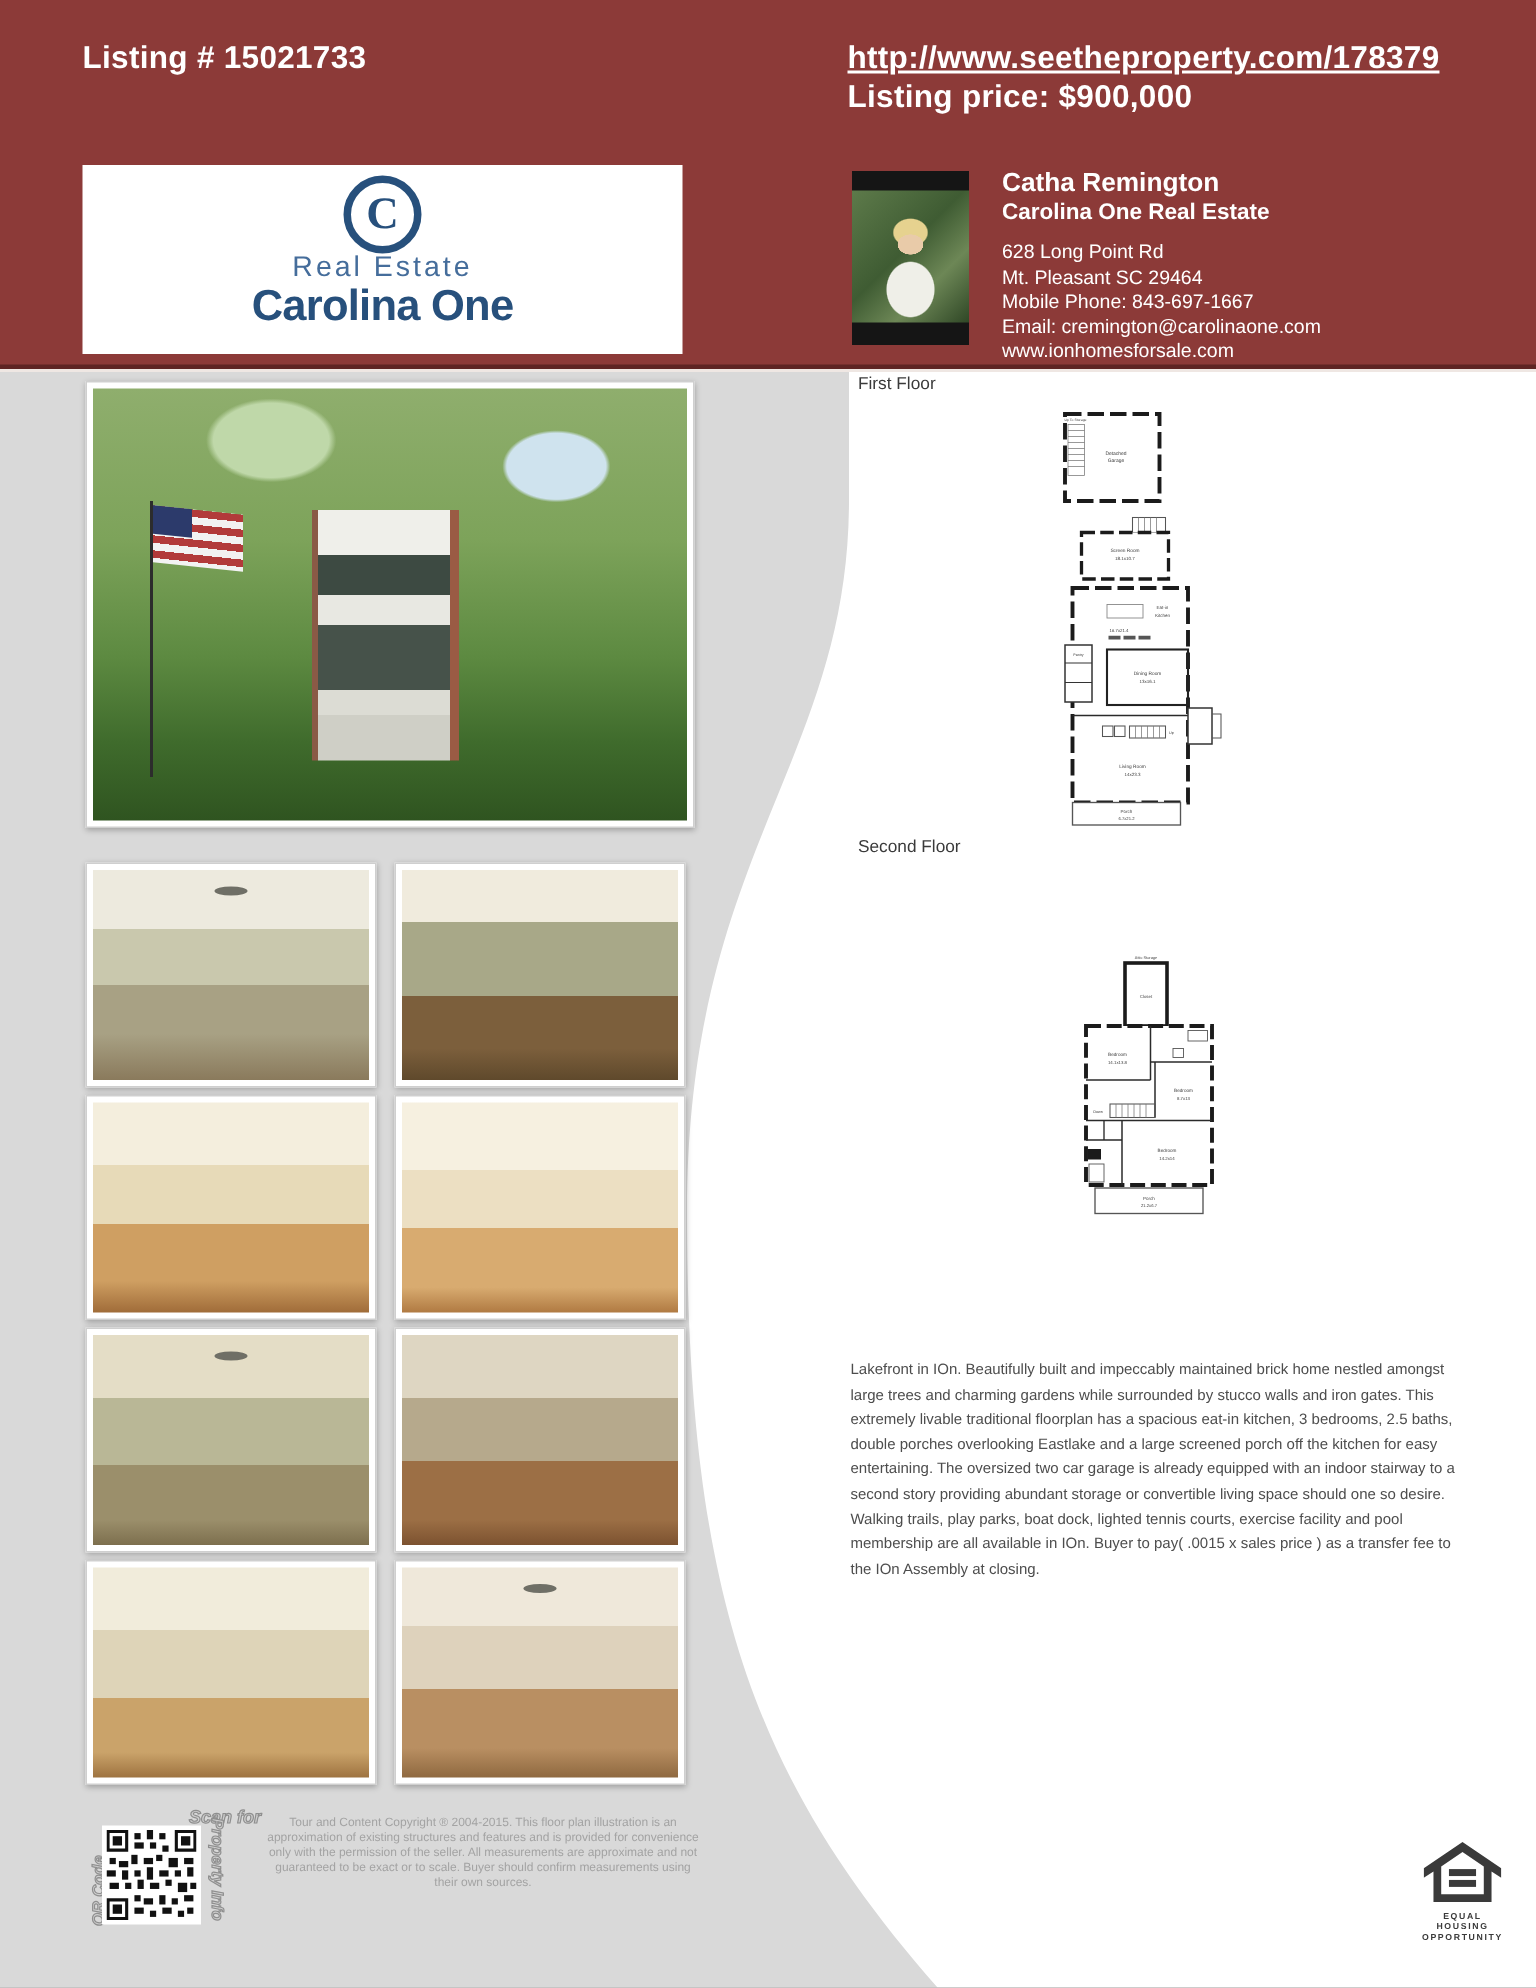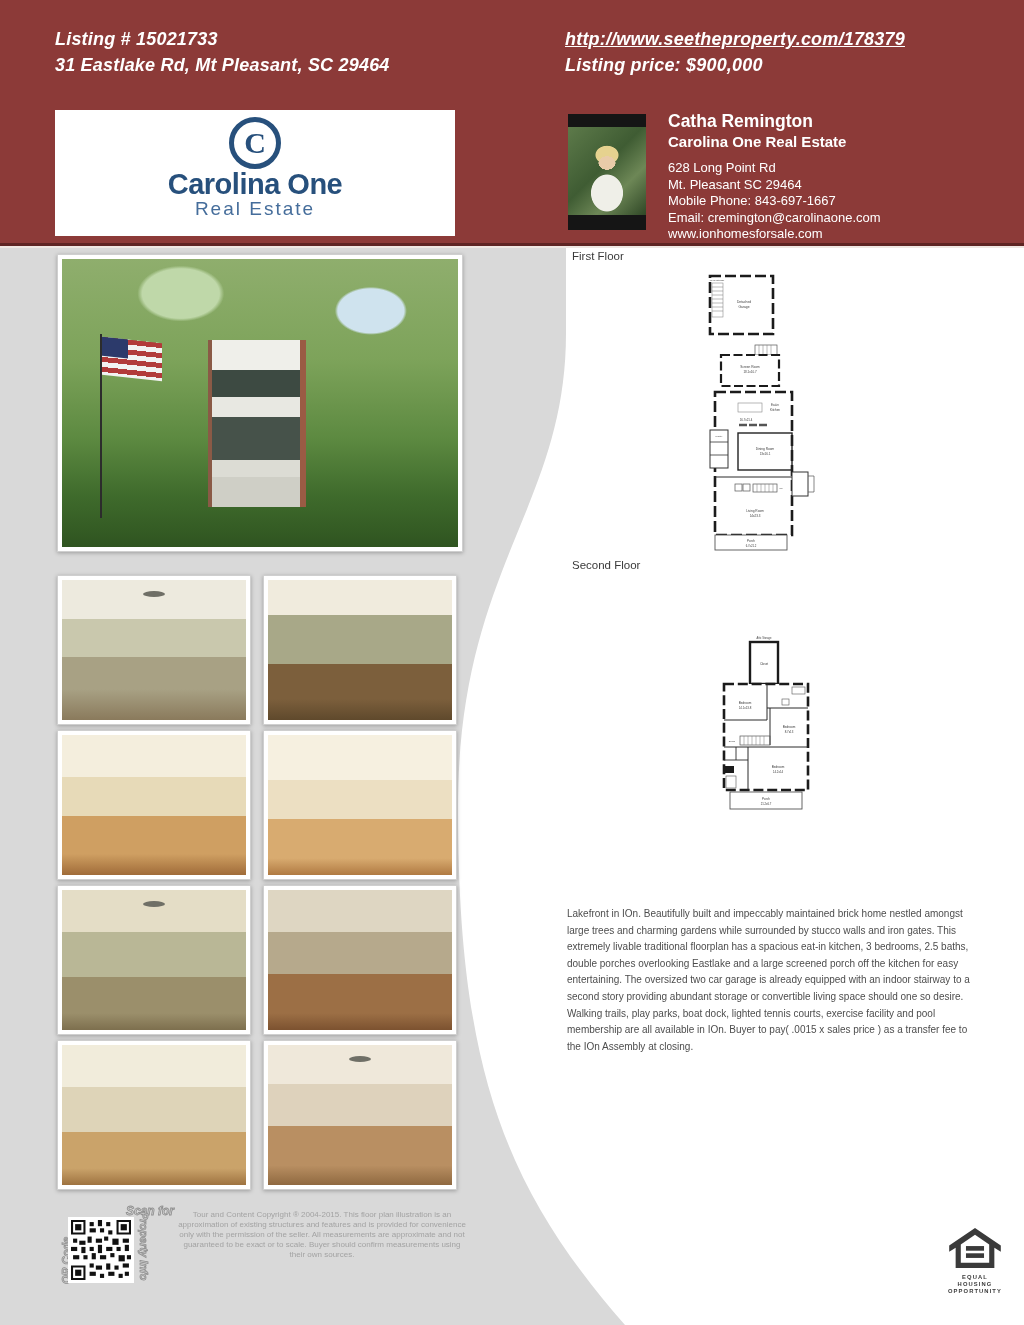--- a/index.html
+++ b/index.html
@@ -3,21 +3,21 @@
 <meta charset="utf-8">
 <style>
   html,body{margin:0;padding:0;}
   body{font-family:"Liberation Sans", sans-serif; background:#888;}
   #page{position:relative;width:1024px;height:1325px;background:#d9d9d9;overflow:hidden;margin:0 auto;}
   .abs{position:absolute;}
 
   
   #header{left:0;top:0;width:1024px;height:243px;background:#8c3a38;border-bottom:3px solid #5e2423;}
   #header:after{content:"";position:absolute;left:0;bottom:-5px;width:100%;height:2px;background:#efe7e3;}
-  .hd-text{color:#fff;font-style:italic;font-weight:bold;font-size:18px;line-height:26px;letter-spacing:.2px;}
+  .hd-text{color:#fff;font-weight:bold;font-size:21px;line-height:26px;letter-spacing:.2px;}
   #hd-left{left:55px;top:26px;}
   #hd-right{left:565px;top:26px;}
   #hd-right a{color:#ffffff;}
 
   
   #logo-box{left:55px;top:110px;width:400px;height:126px;background:#fff;text-align:center;}
   #logo-c{display:inline-block;margin-top:7px;width:42px;height:42px;border:5px solid #27507c;border-radius:50%;
           color:#27507c;font-weight:bold;font-size:30px;line-height:42px;font-family:"Liberation Serif",serif;}
   #logo-name{color:#27507c;font-weight:bold;font-size:29px;line-height:30px;letter-spacing:-.5px;}
   #logo-sub{color:#456d9b;font-size:19px;line-height:20px;letter-spacing:2px;}
@@ -90,31 +90,30 @@
 
 <div id="page">
 
   <svg id="curve-svg" class="abs" width="1024" height="1077" viewBox="0 0 1024 1077">
     <path d="M 566 0 L 1024 0 L 1024 1077 L 625 1077 C 505 940 458 820 458 560 C 458 320 566 260 566 85 Z" fill="#ffffff"></path>
   </svg>
 
   <div id="header" class="abs">
     <div id="hd-left" class="abs hd-text">
       <div>Listing # 15021733</div>
-      <div>31 Eastlake Rd, Mt Pleasant, SC 29464</div>
     </div>
     <div id="hd-right" class="abs hd-text">
       <div><a href="#">http://www.seetheproperty.com/178379</a></div>
       <div>Listing price: $900,000</div>
     </div>
 
     <div id="logo-box" class="abs">
       <div id="logo-c">C</div>
+      <div id="logo-sub">Real Estate</div>
       <div id="logo-name">Carolina One</div>
-      <div id="logo-sub">Real Estate</div>
     </div>
 
     <div id="agent-photo" class="abs">
       <div class="inner"></div>
     </div>
     <div id="agent-info" class="abs">
       <div id="agent-name">Catha Remington</div>
       <div id="agent-company">Carolina One Real Estate</div>
       <div id="agent-details">
         <div>628 Long Point Rd</div>

